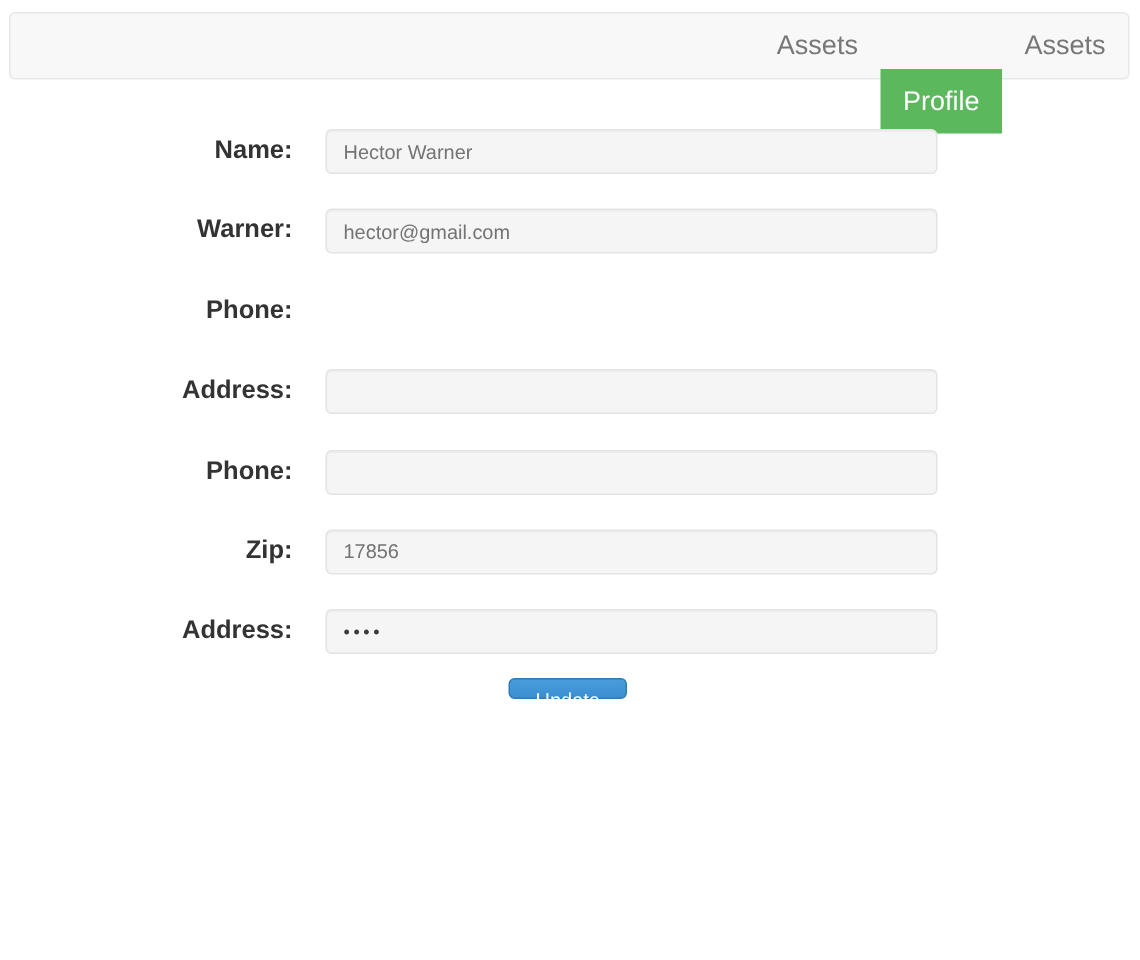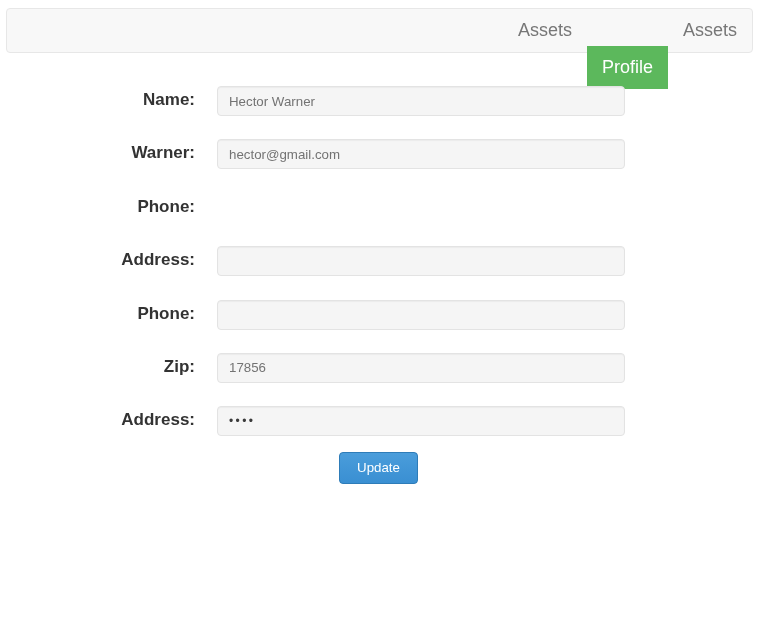--- a/index.html
+++ b/index.html
@@ -109,21 +109,21 @@
   
   .btn-row {
     position: relative;
     height: 50px;
   }
   .btn-update {
     position: absolute;
     left: 339px;
     top: 8px;
     width: 79px;
-    height: 32px;
+    height: 14px;
     background: #3c92d4;
     background-image: linear-gradient(to bottom, #4a9ddb 0%, #3a8fd2 100%);
     border: 1px solid #2e7cb8;
     border-radius: 4px;
     color: #ffffff;
     font-family: "Liberation Sans", sans-serif;
     font-size: 13.3px;
     cursor: pointer;
     padding: 0;
     line-height: 28px;

